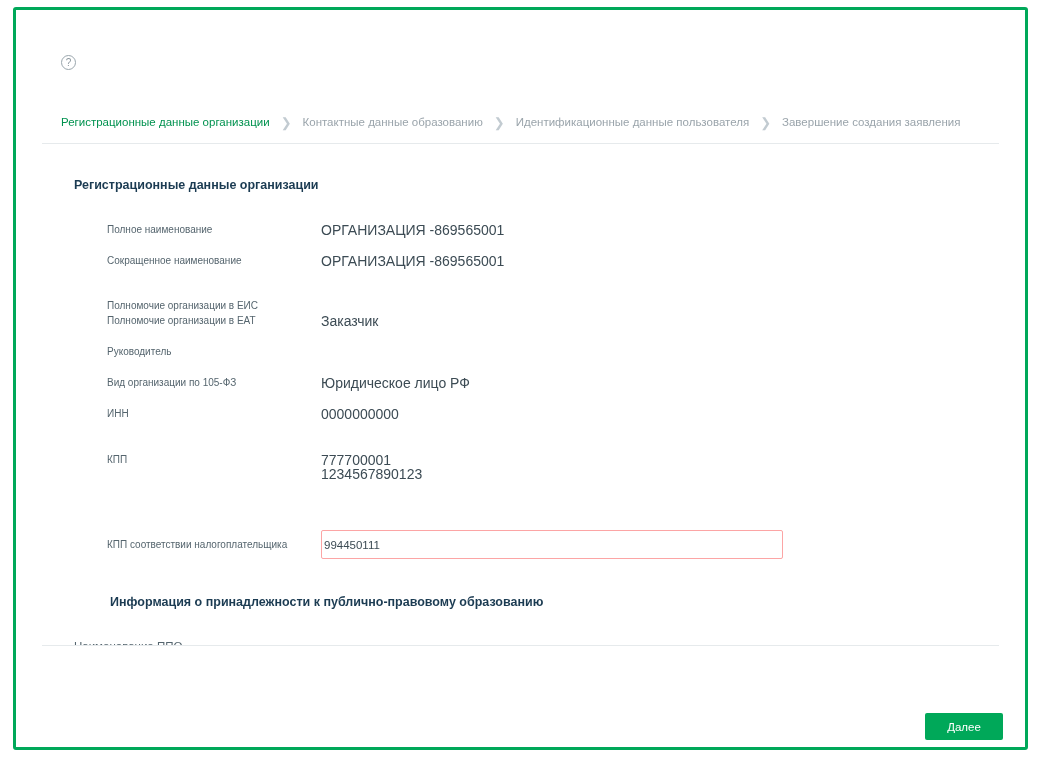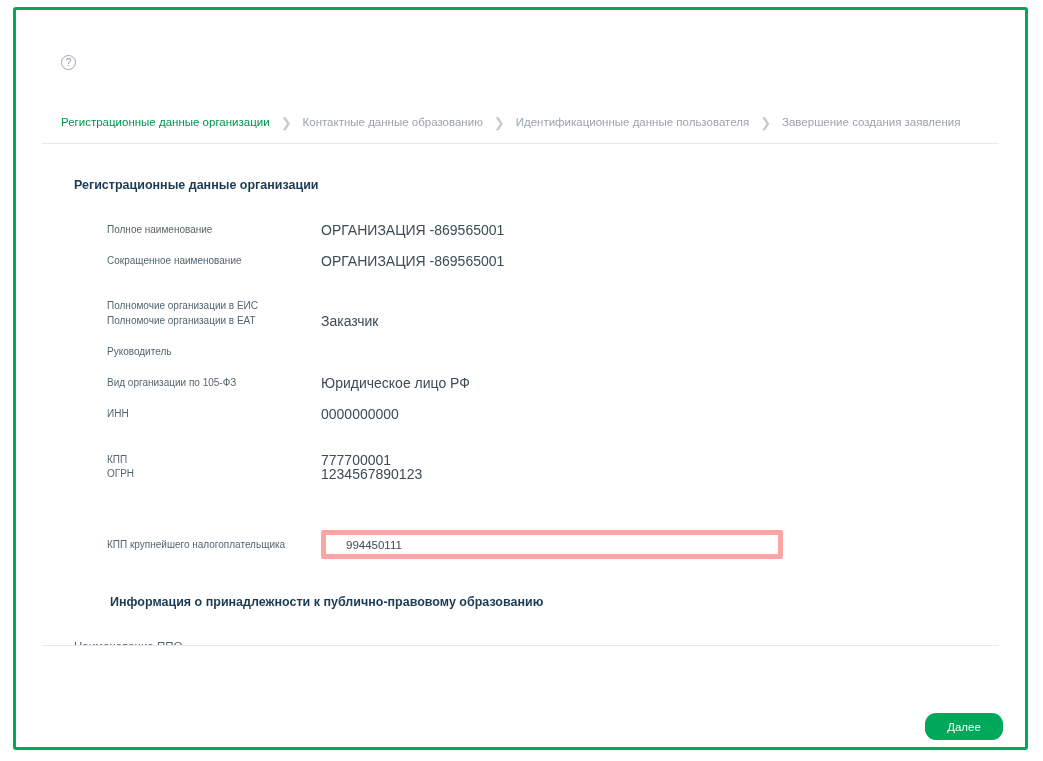--- a/index.html
+++ b/index.html
@@ -144,27 +144,27 @@
     height: 13px;
     border-radius: 50%;
     background: #ffffff;
   }
   .text-input {
     position: absolute;
     left: 247px;
     top: -7px;
     width: 462px;
     height: 29px;
-    border: 5px solid #fca5a5;
+    border: 1px solid #fca5a5;
     border-radius: 2px;
     background: #ffffff;
     font-family: "Liberation Sans", sans-serif;
     font-size: 11.5px;
     color: #3c4b54;
-    padding: 0 20px;
+    padding: 0 2px;
     box-sizing: border-box;
     outline: none;
   }
   .ppo-label {
     position: absolute;
     left: 58px;
     top: 630px;
     font-size: 11.5px;
     color: #55656e;
   }
@@ -178,21 +178,21 @@
   }
   .next-button {
     position: absolute;
     right: 22px;
     top: 67px;
     min-width: 78px;
     height: 27px;
     background: #00a859;
     color: #ffffff;
     border: none;
-    border-radius: 11px;
+    border-radius: 2px;
     font-family: "Liberation Sans", sans-serif;
     font-size: 11.5px;
     cursor: pointer;
     padding: 0 14px;
   }
 </style>
 </head>
 <body>
 
 <div class="page-frame">
@@ -248,27 +248,26 @@
       <span class="field-label">ИНН</span>
       <span class="field-value">0000000000</span>
     </div>
 
     <div class="field-row" style="top:442px;">
       <span class="field-label">КПП</span>
       <span class="field-value">777700001</span>
     </div>
 
     <div class="field-row" style="top:456px;">
-      <span class="field-label">ОГРН</span>
       <span class="field-value">1234567890123</span>
     </div>
 
 
     <div class="field-row" style="top:527px;">
-      <span class="field-label">КПП крупнейшего налогоплательщика</span>
+      <span class="field-label">КПП соответствии налогоплательщика</span>
       <input class="text-input" type="text" value="994450111" style="">
     </div>
 
     <div class="section-title st-2">Информация о принадлежности к публично-правовому образованию</div>
 
     <div class="ppo-label">Наименование ППО</div>
 
     <div class="hr hr-bottom"></div>
 
     <div class="footer">

